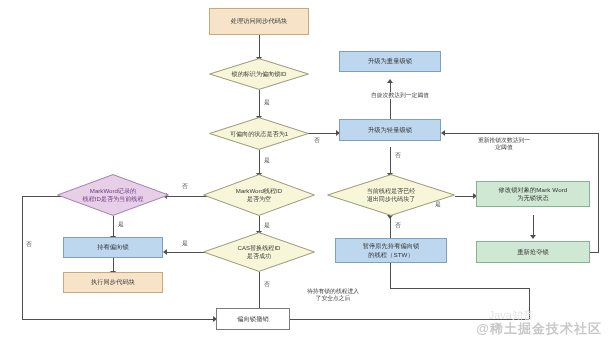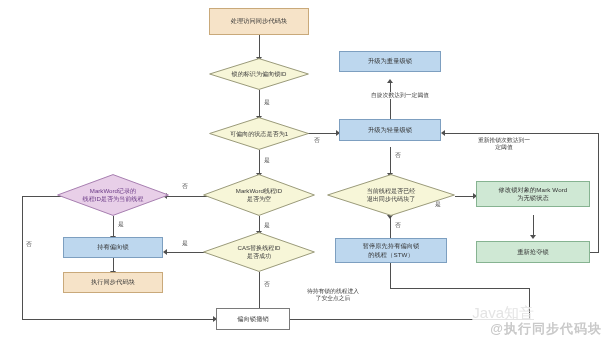--- a/index.html
+++ b/index.html
@@ -40,21 +40,21 @@
   .elbl{position:absolute;font-size:5.8px;color:#3d3d3d;white-space:nowrap;
         background:#fff;padding:0 1px;line-height:1.25;text-align:center;}
   .elbl.multi{white-space:normal;width:58px;}
 
   
   #wm{position:absolute;right:4px;bottom:3px;width:190px;height:40px;
       pointer-events:none;}
   #wm .a{position:absolute;right:6px;bottom:3px;font-size:13px;
          color:#c9c9c9;font-weight:bold;letter-spacing:1px;
          font-family:"Liberation Sans",sans-serif;}
-  #wm .c{position:absolute;right:74px;bottom:18px;font-size:15px;color:#e4e4e4;text-decoration:underline;}
+  #wm .c{position:absolute;right:74px;bottom:18px;font-size:11px;color:#e4e4e4;}
 </style>
 </head>
 <body>
 
 <div id="stage">
 
   <div class="ln v" style="left:259px;top:35px;height:23px;"></div>
   <div class="arw down" style="left:256px;top:57px;"></div>
 
   <div class="ln v" style="left:259px;top:90px;height:27px;"></div>
@@ -217,16 +217,16 @@
     <span style="white-space:pre-line;">修改锁对象的Mark Word
 为无锁状态</span>
   </div>
 
   <div class="node rect green" style="left:476px;top:241px;width:114px;height:22px;">
     <span>重新抢夺锁</span>
   </div>
 
   <div id="wm">
     <div class="c">Java知音</div>
-    <div class="a">@执行同步代码块</div>
+    <div class="a">@稀土掘金技术社区</div>
   </div>
 
 </div>
 
 </body></html>

